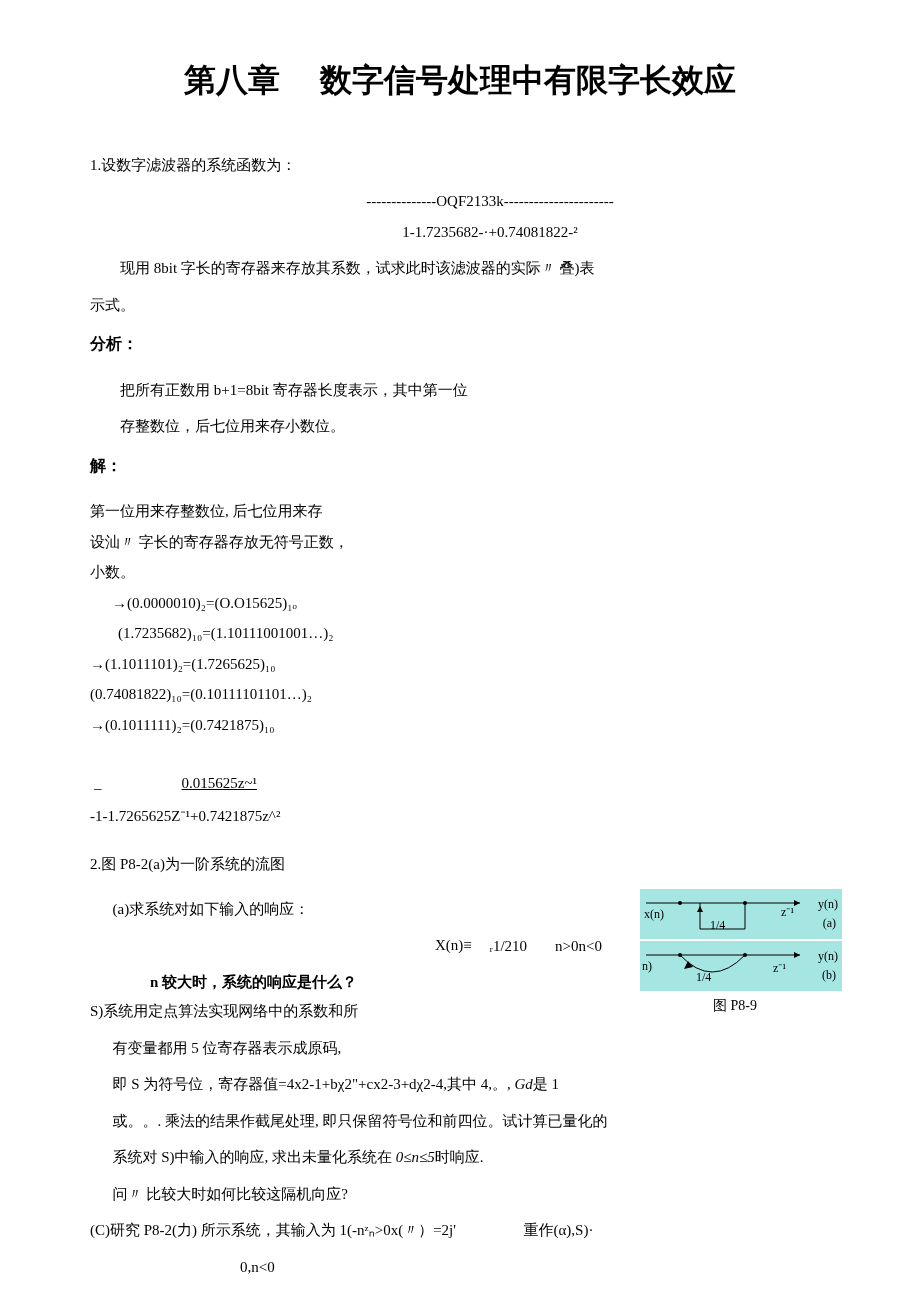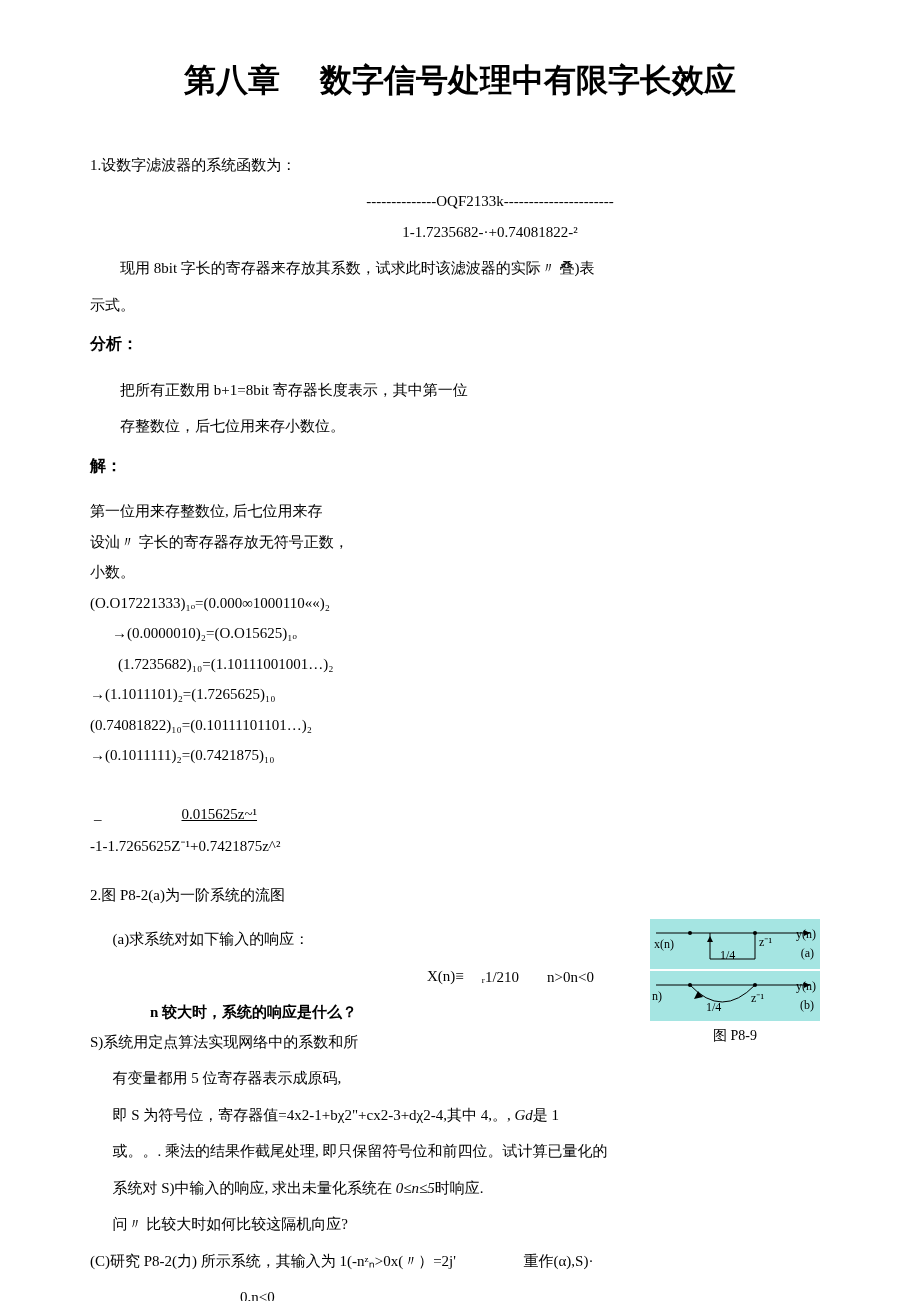--- a/index.html
+++ b/index.html
@@ -53,33 +53,33 @@
   flex-direction: row;
   padding: 0 14px;
   line-height: 1.5;
 }
 .underline {
   text-decoration: underline;
 }
 .row-with-image {
   display: flex;
   align-items: flex-start;
-  gap: 32px;
+  gap: 24px;
 }
 .row-with-image .text-col {
   flex: 1;
 }
 .row-with-image .img-col {
   width: 190px;
   text-align: center;
   font-size: 14px;
 }
 .diagram {
   background: #a5e5e2;
-  width: 170px;
+  width: 202px;
   height: 50px;
   margin: 2px auto;
   position: relative;
   font-size: 12px;
 }
 .diagram .lbl {
   position: absolute;
   font-size: 12px;
 }
 .diag-caption-right {
@@ -139,21 +139,20 @@
 <p class="section-head">分析：</p>
 <p class="para indent1">把所有正数用 b+1=8bit 寄存器长度表示，其中第一位</p>
 <p class="para indent1">存整数位，后七位用来存小数位。</p>
 
 <p class="section-head" style="font-family:'SimSun';font-size:16px;">解：</p>
 
 <div class="tight">
 <p>第一位用来存整数位, 后七位用来存</p>
 <p>设汕〃 字长的寄存器存放无符号正数，</p>
 <p>小数。</p>
-<p>(O.O17221333)₁ₒ=(0.000∞1000110««)₂</p>
 <p style="padding-left:22px;">→(0.0000010)₂=(O.O15625)₁ₒ</p>
 <p style="padding-left:28px;">(1.7235682)₁₀=(1.10111001001…)₂</p>
 <p>→(1.1011101)₂=(1.7265625)₁₀</p>
 <p>(0.74081822)₁₀=(0.10111101101…)₂</p>
 <p>→(0.1011111)₂=(0.7421875)₁₀</p>
 </div>
 
 <div class="h-text-block">
   <p style="margin:4px;"><span>_</span><span class="underline" style="padding-left:80px;">0.015625z~¹</span></p>
   <p style="margin:0;">-1-1.7265625Z⁻¹+0.7421875z^²</p>

